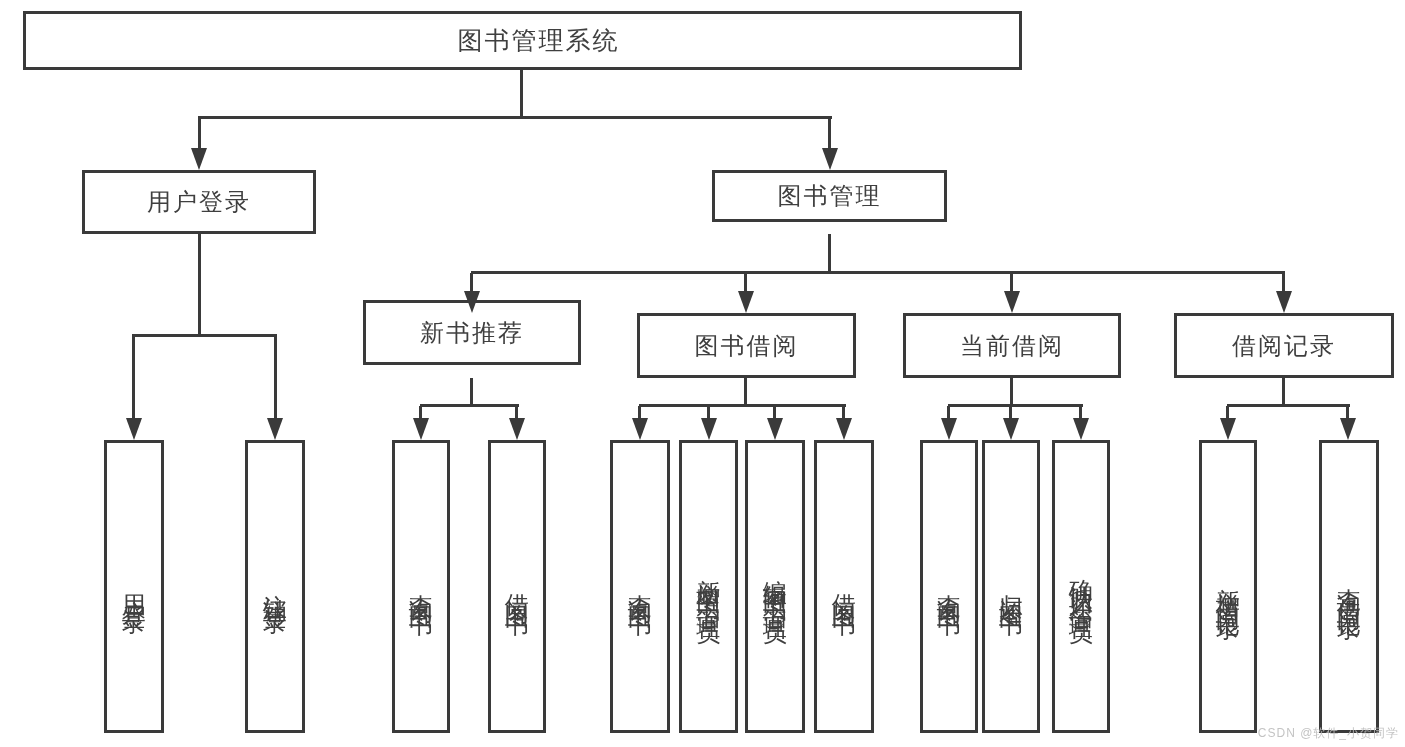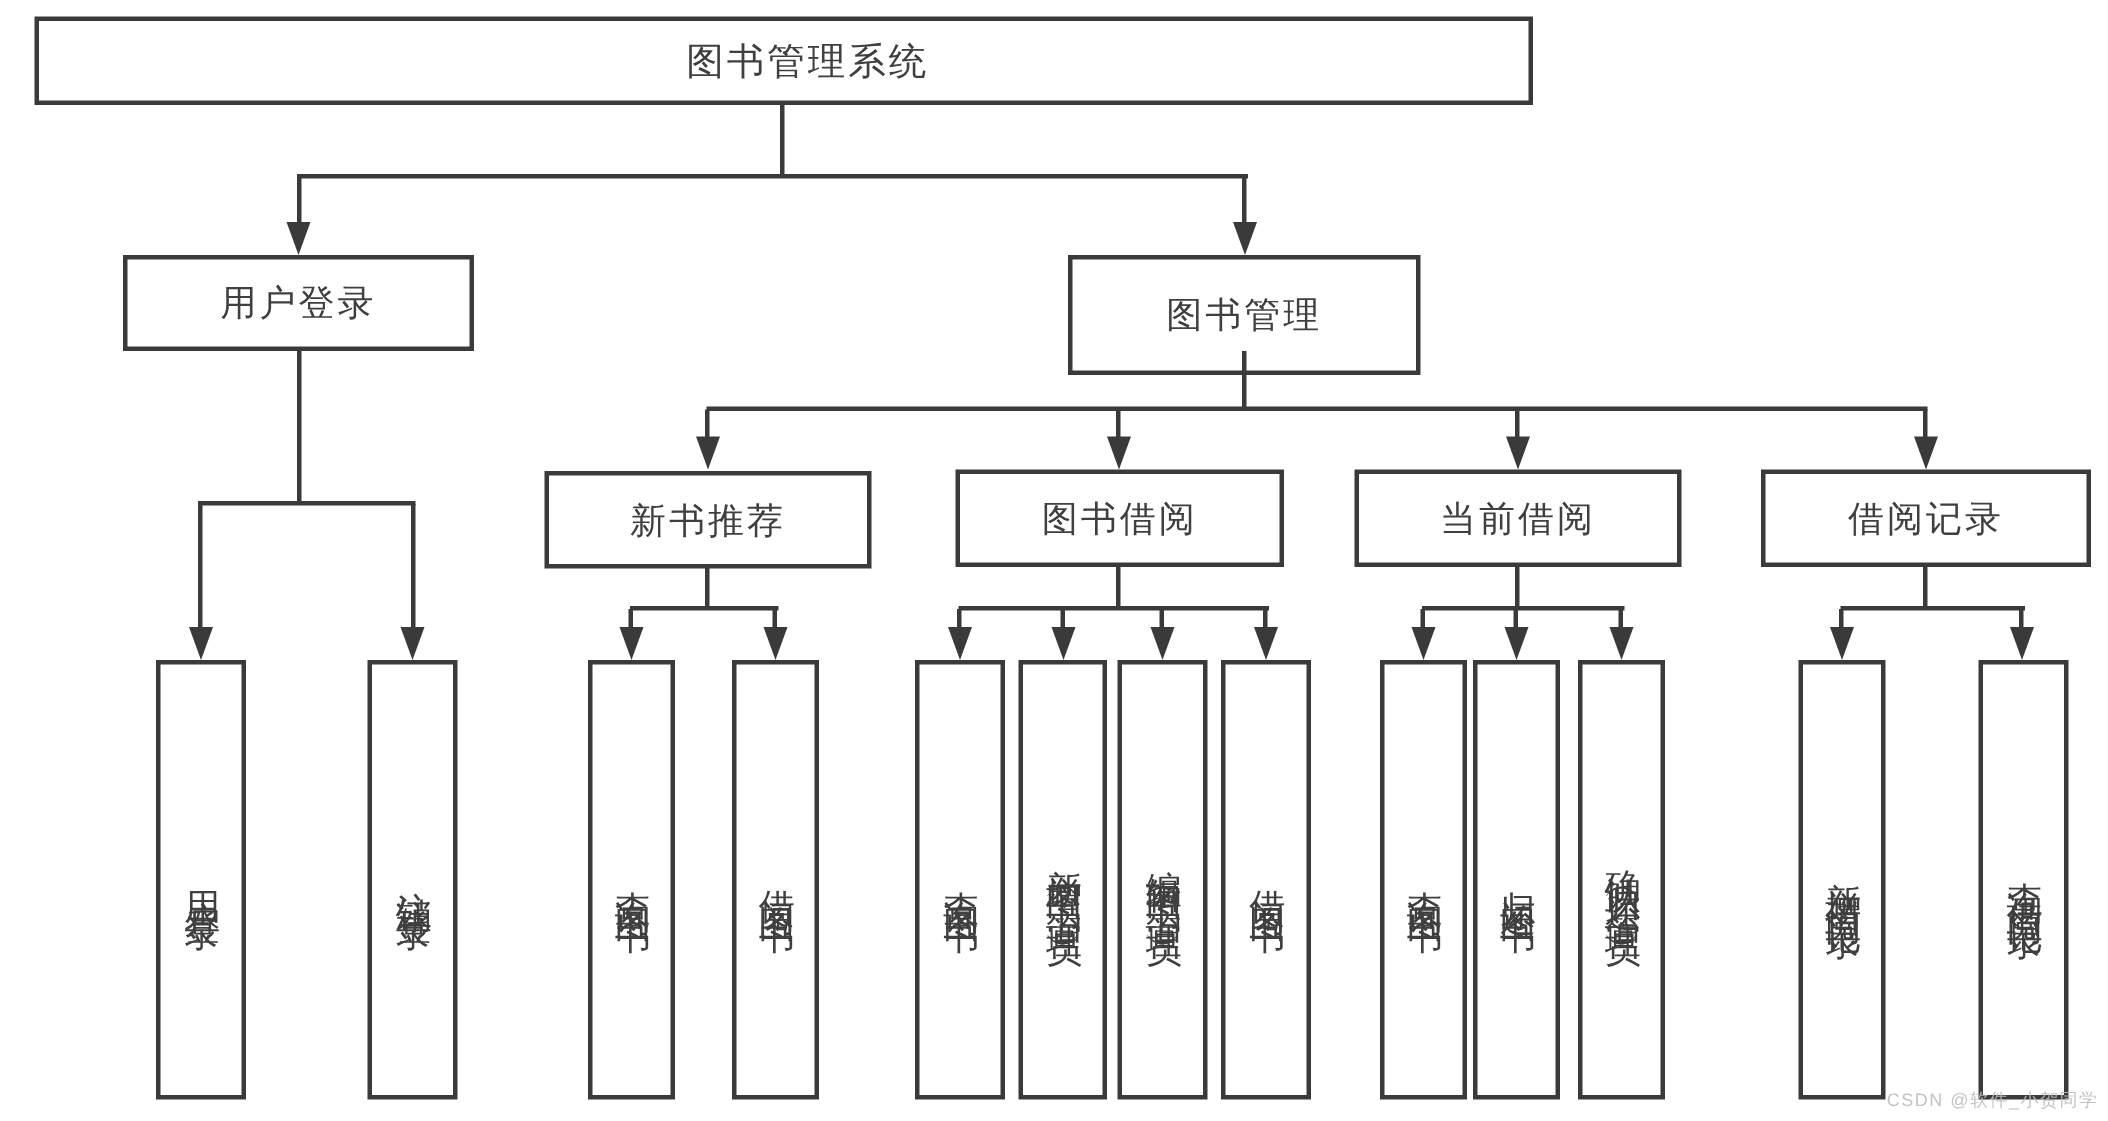--- a/index.html
+++ b/index.html
@@ -42,25 +42,25 @@
 <div id="stage">
 
   <div class="box root" style="left:23px;top:11px;width:999px;height:59px;padding-left:32px;">
     <span class="hlabel">图书管理系统</span>
   </div>
 
   <div class="box" style="left:82px;top:170px;width:234px;height:64px;">
     <span class="hlabel">用户登录</span>
   </div>
 
-  <div class="box" style="left:712px;top:170px;width:235px;height:80px;">
+  <div class="box" style="left:712px;top:170px;width:235px;height:52px;">
     <span class="hlabel">图书管理</span>
   </div>
 
-  <div class="box" style="left:363px;top:314px;width:218px;height:65px;">
+  <div class="box" style="left:363px;top:300px;width:218px;height:65px;">
     <span class="hlabel">新书推荐</span>
   </div>
 
   <div class="box" style="left:637px;top:313px;width:219px;height:65px;text-align:right;">
     <span class="hlabel">图书借阅</span>
   </div>
 
   <div class="box" style="left:1174px;top:313px;width:220px;height:65px;">
     <span class="hlabel">借阅记录</span>
   </div>

